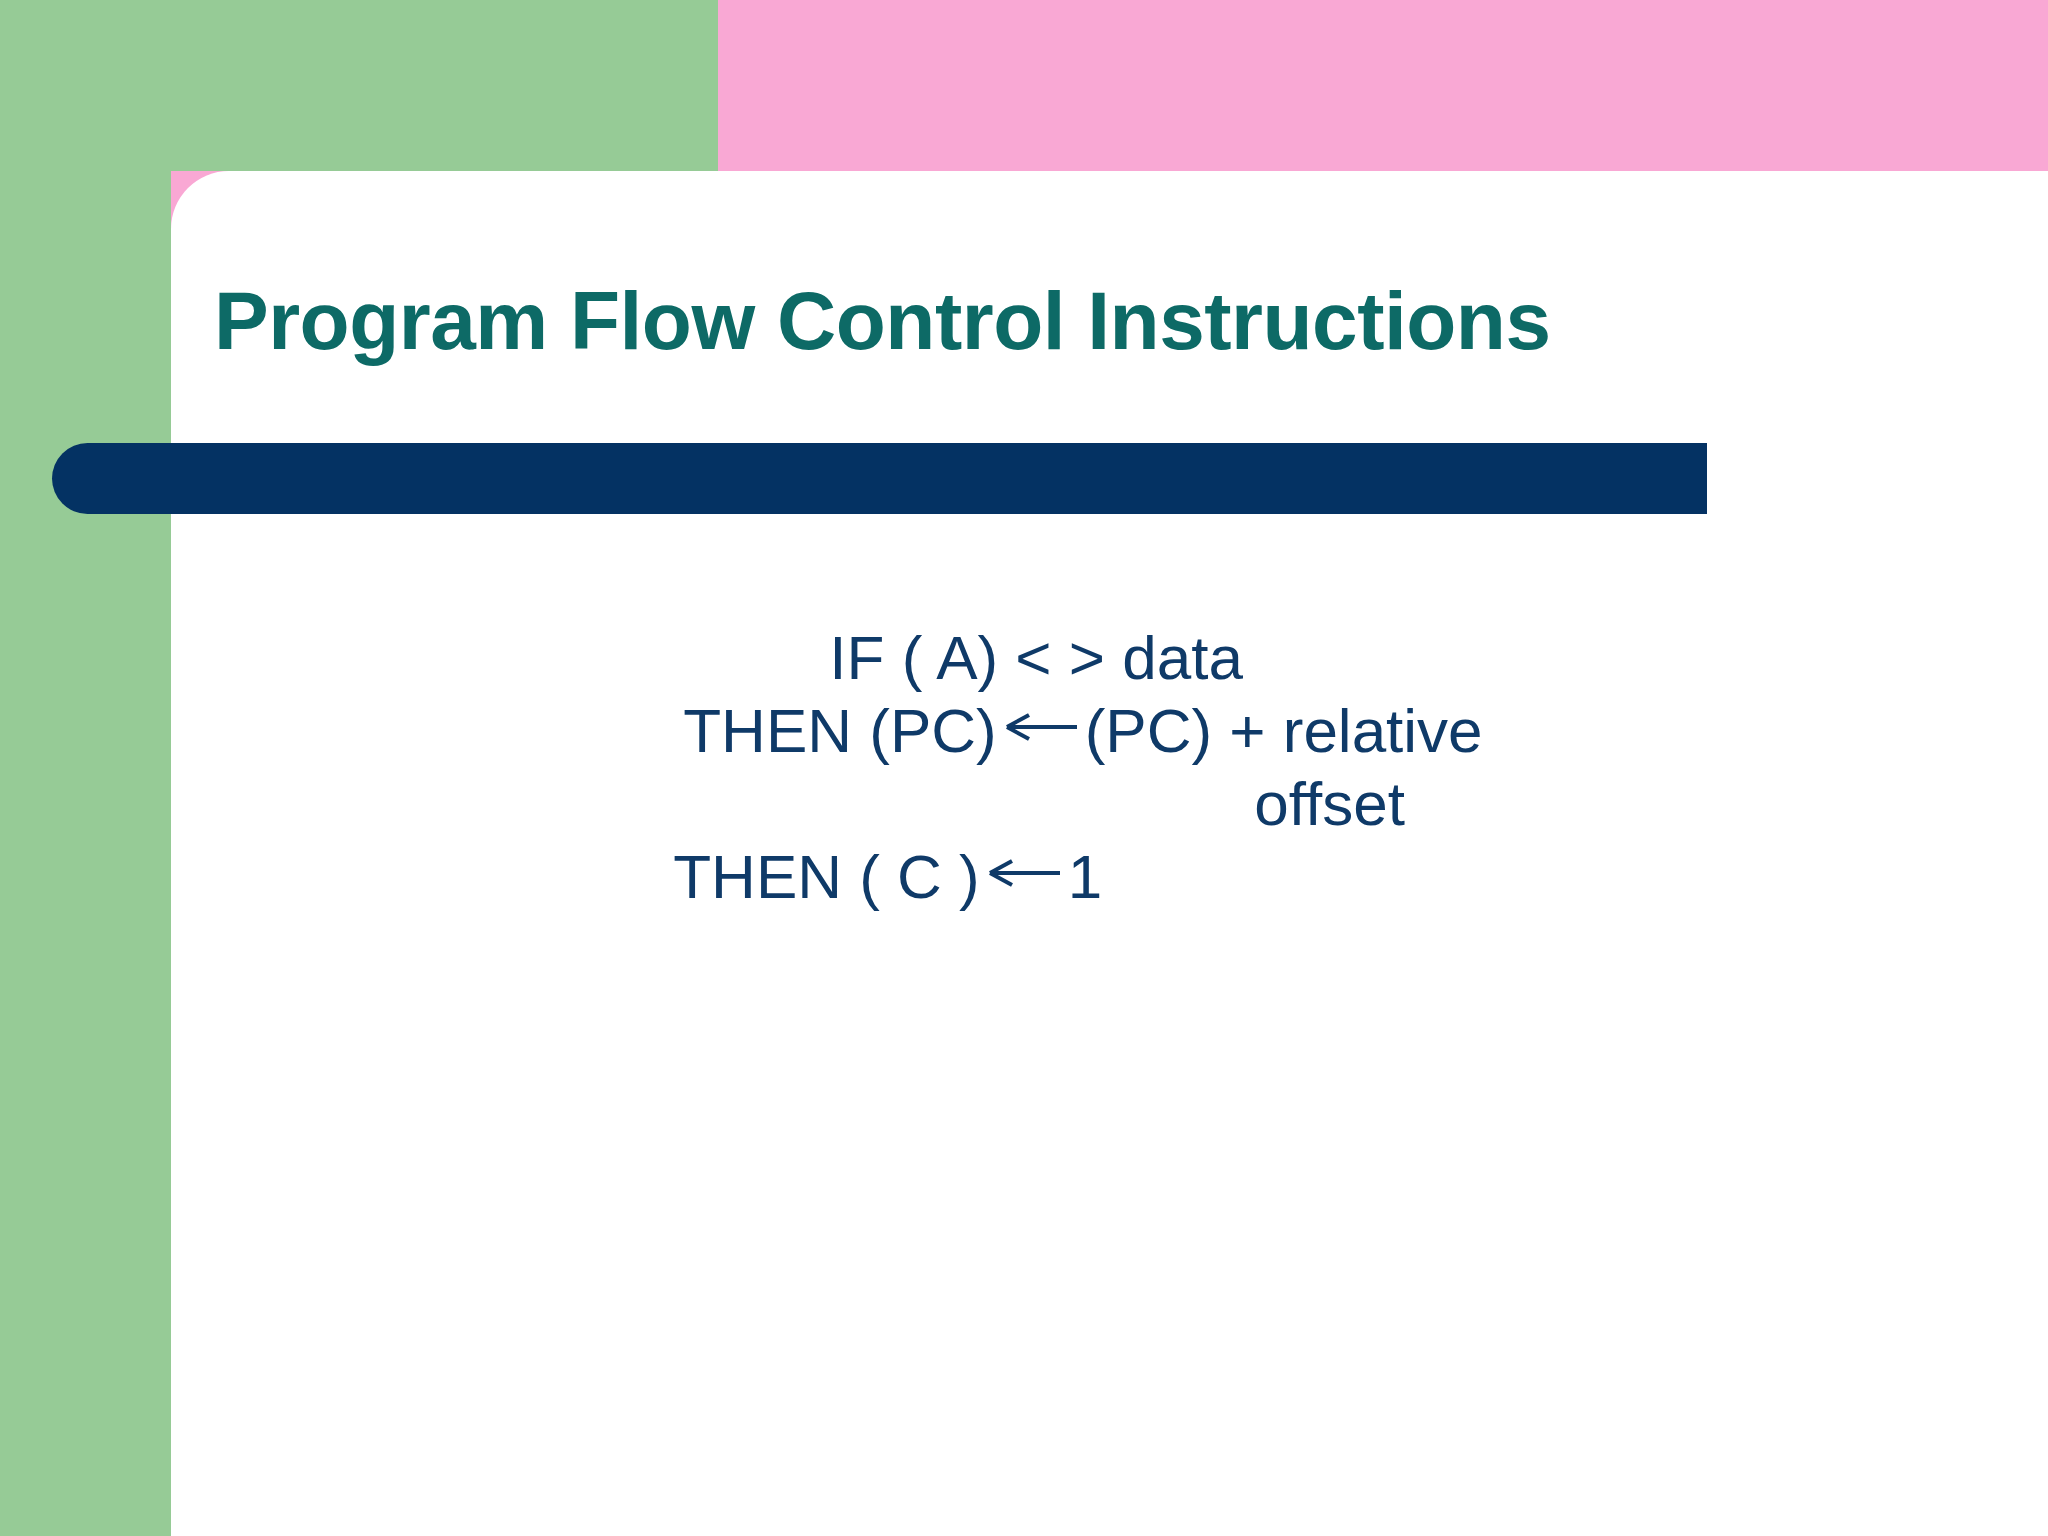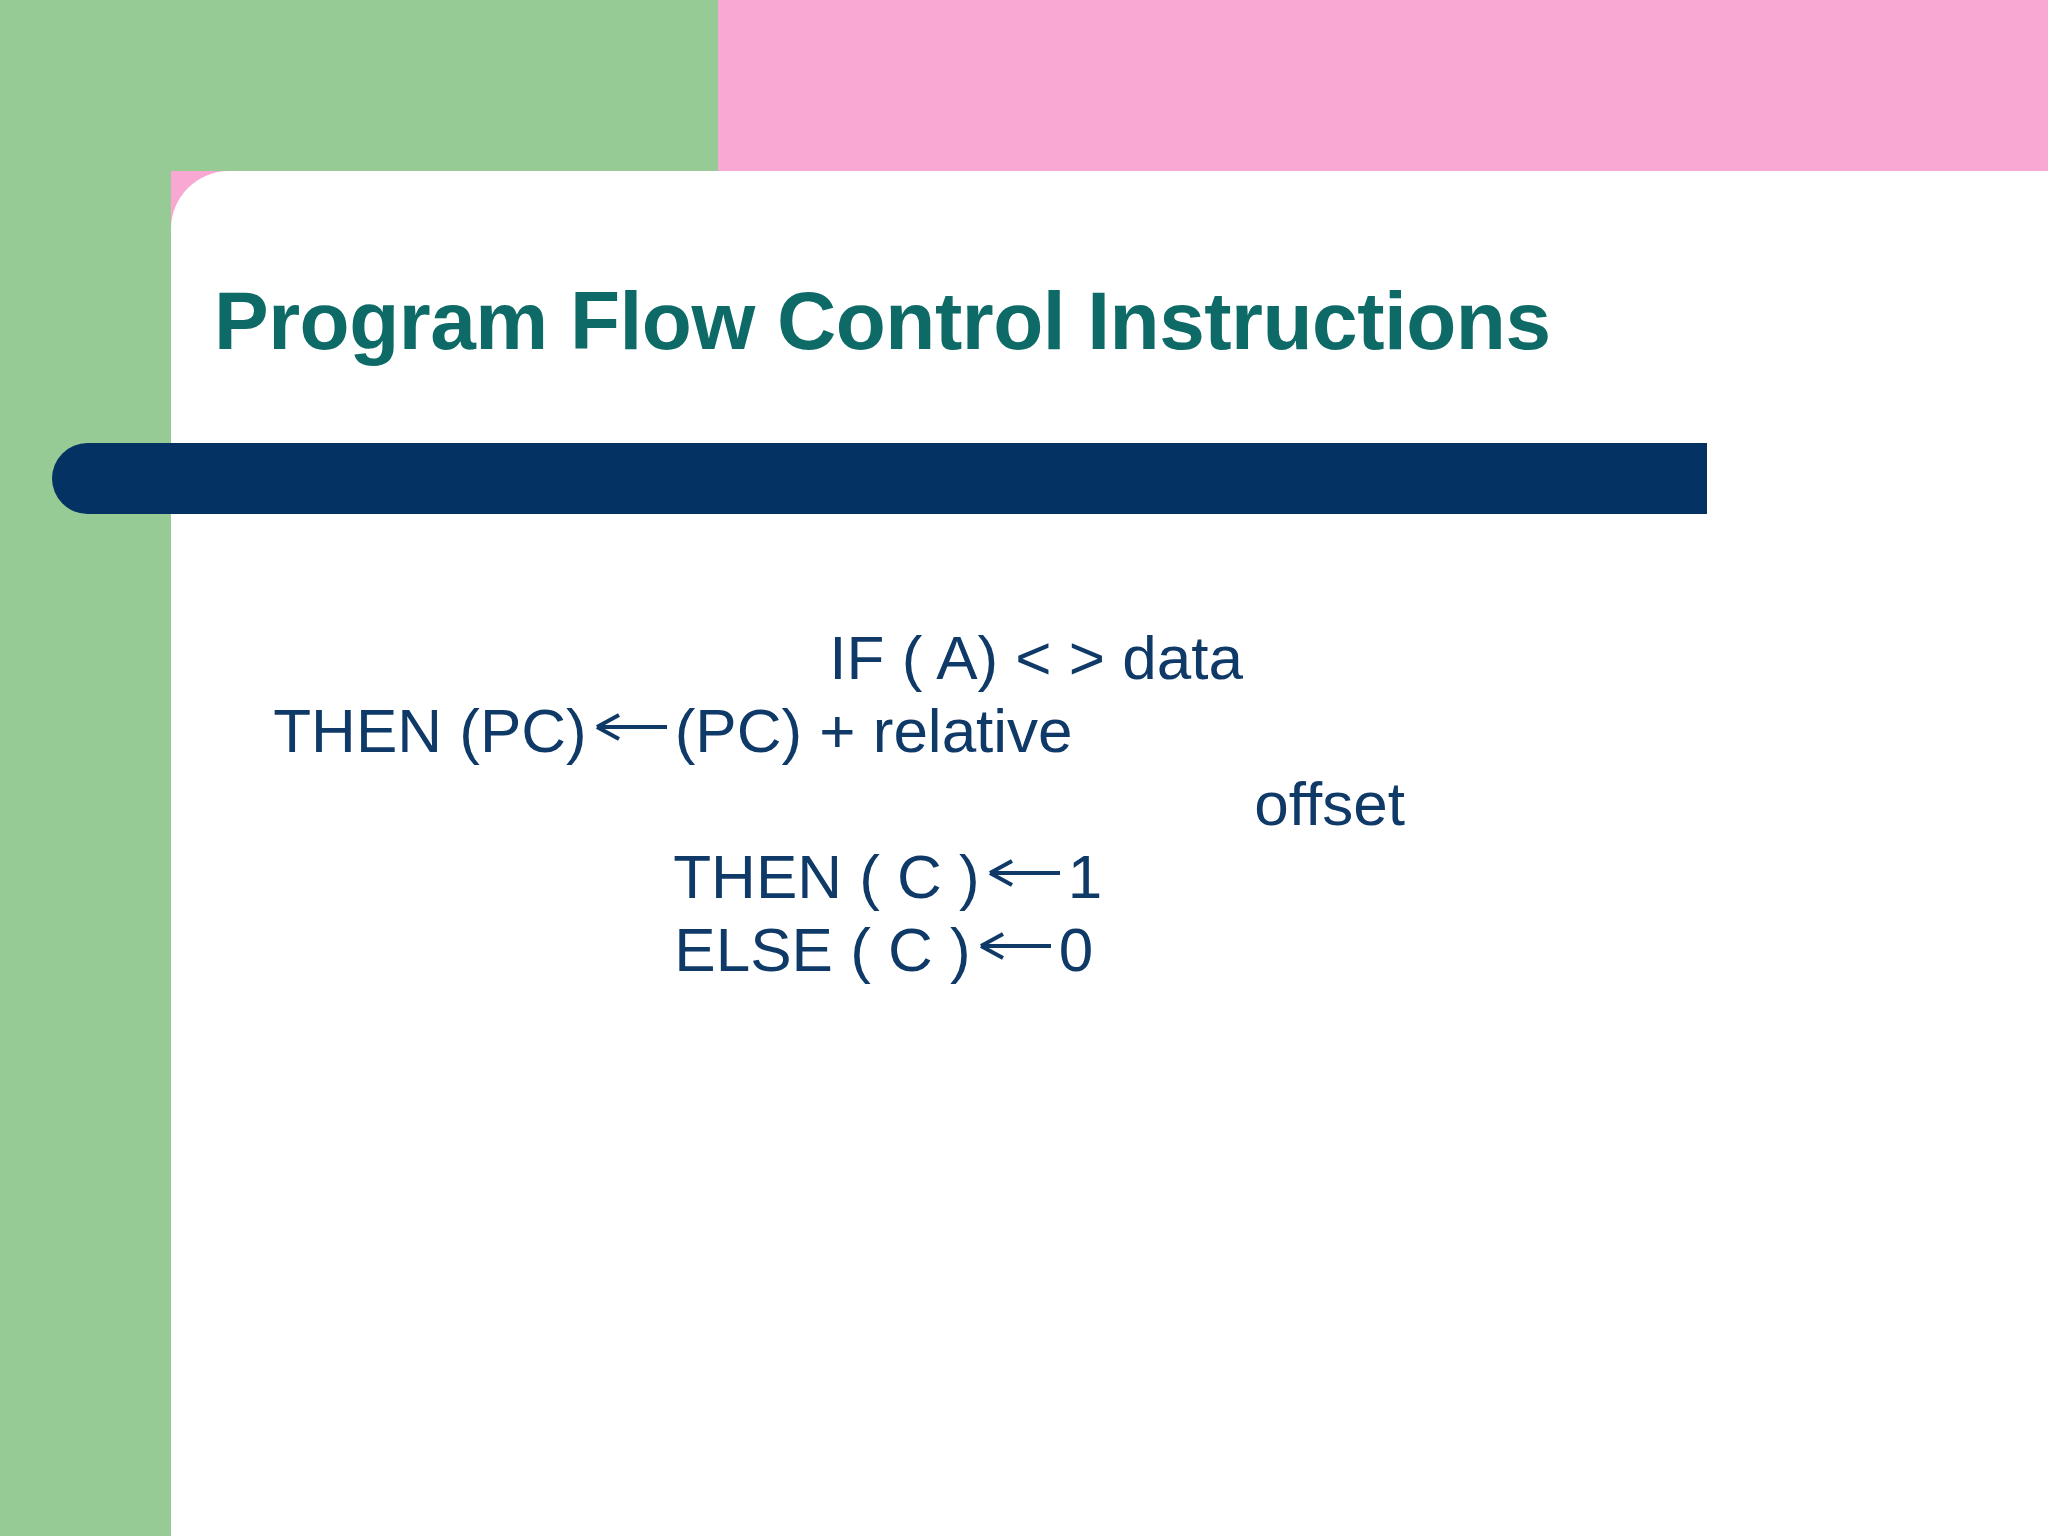--- a/index.html
+++ b/index.html
@@ -99,21 +99,21 @@
   .arrow {
     display: inline-block;
     position: relative;
     width: 76px;
     height: 0.62em;
     vertical-align: 0.06em;
     margin: 0 6px;
   }
   .arrow svg { display: block; }
   .ind-1 { padding-left: 555px; }
-  .ind-2 { }
+  .ind-2 { padding-left: 410px; }
   .ind-3 { padding-left: 980px; }
   .ind-4 { padding-left: 570px; }
   .ind-5 { padding-left: 400px; }
   .ind-6 { padding-left: 400px; }
   .spacer-wide { display: inline-block; width: 215px; }
 </style>
 </head>
 <body>
 
 <div id="slide">
@@ -147,22 +147,15 @@
 
 
     <div class="body-line ind-5">
       <span>THEN ( C )</span><span class="arrow"><svg width="76" height="34" viewBox="0 0 76 34">
             <path d="M4 17 L74 17" stroke="#0f3a68" stroke-width="4" fill="none"></path>
             <path d="M4 17 L26 5" stroke="#0f3a68" stroke-width="4" fill="none"></path>
             <path d="M4 17 L26 29" stroke="#0f3a68" stroke-width="4" fill="none"></path>
           </svg></span><span>1</span>
     </div>
 
-    <div class="body-line ind-6">
-      <span>ELSE ( C )</span><span class="arrow"><svg width="76" height="34" viewBox="0 0 76 34">
-            <path d="M4 17 L74 17" stroke="#0f3a68" stroke-width="4" fill="none"></path>
-            <path d="M4 17 L26 5" stroke="#0f3a68" stroke-width="4" fill="none"></path>
-            <path d="M4 17 L26 29" stroke="#0f3a68" stroke-width="4" fill="none"></path>
-          </svg></span><span>0</span>
-    </div>
 
   </div>
 </div>
 
 </body></html>

